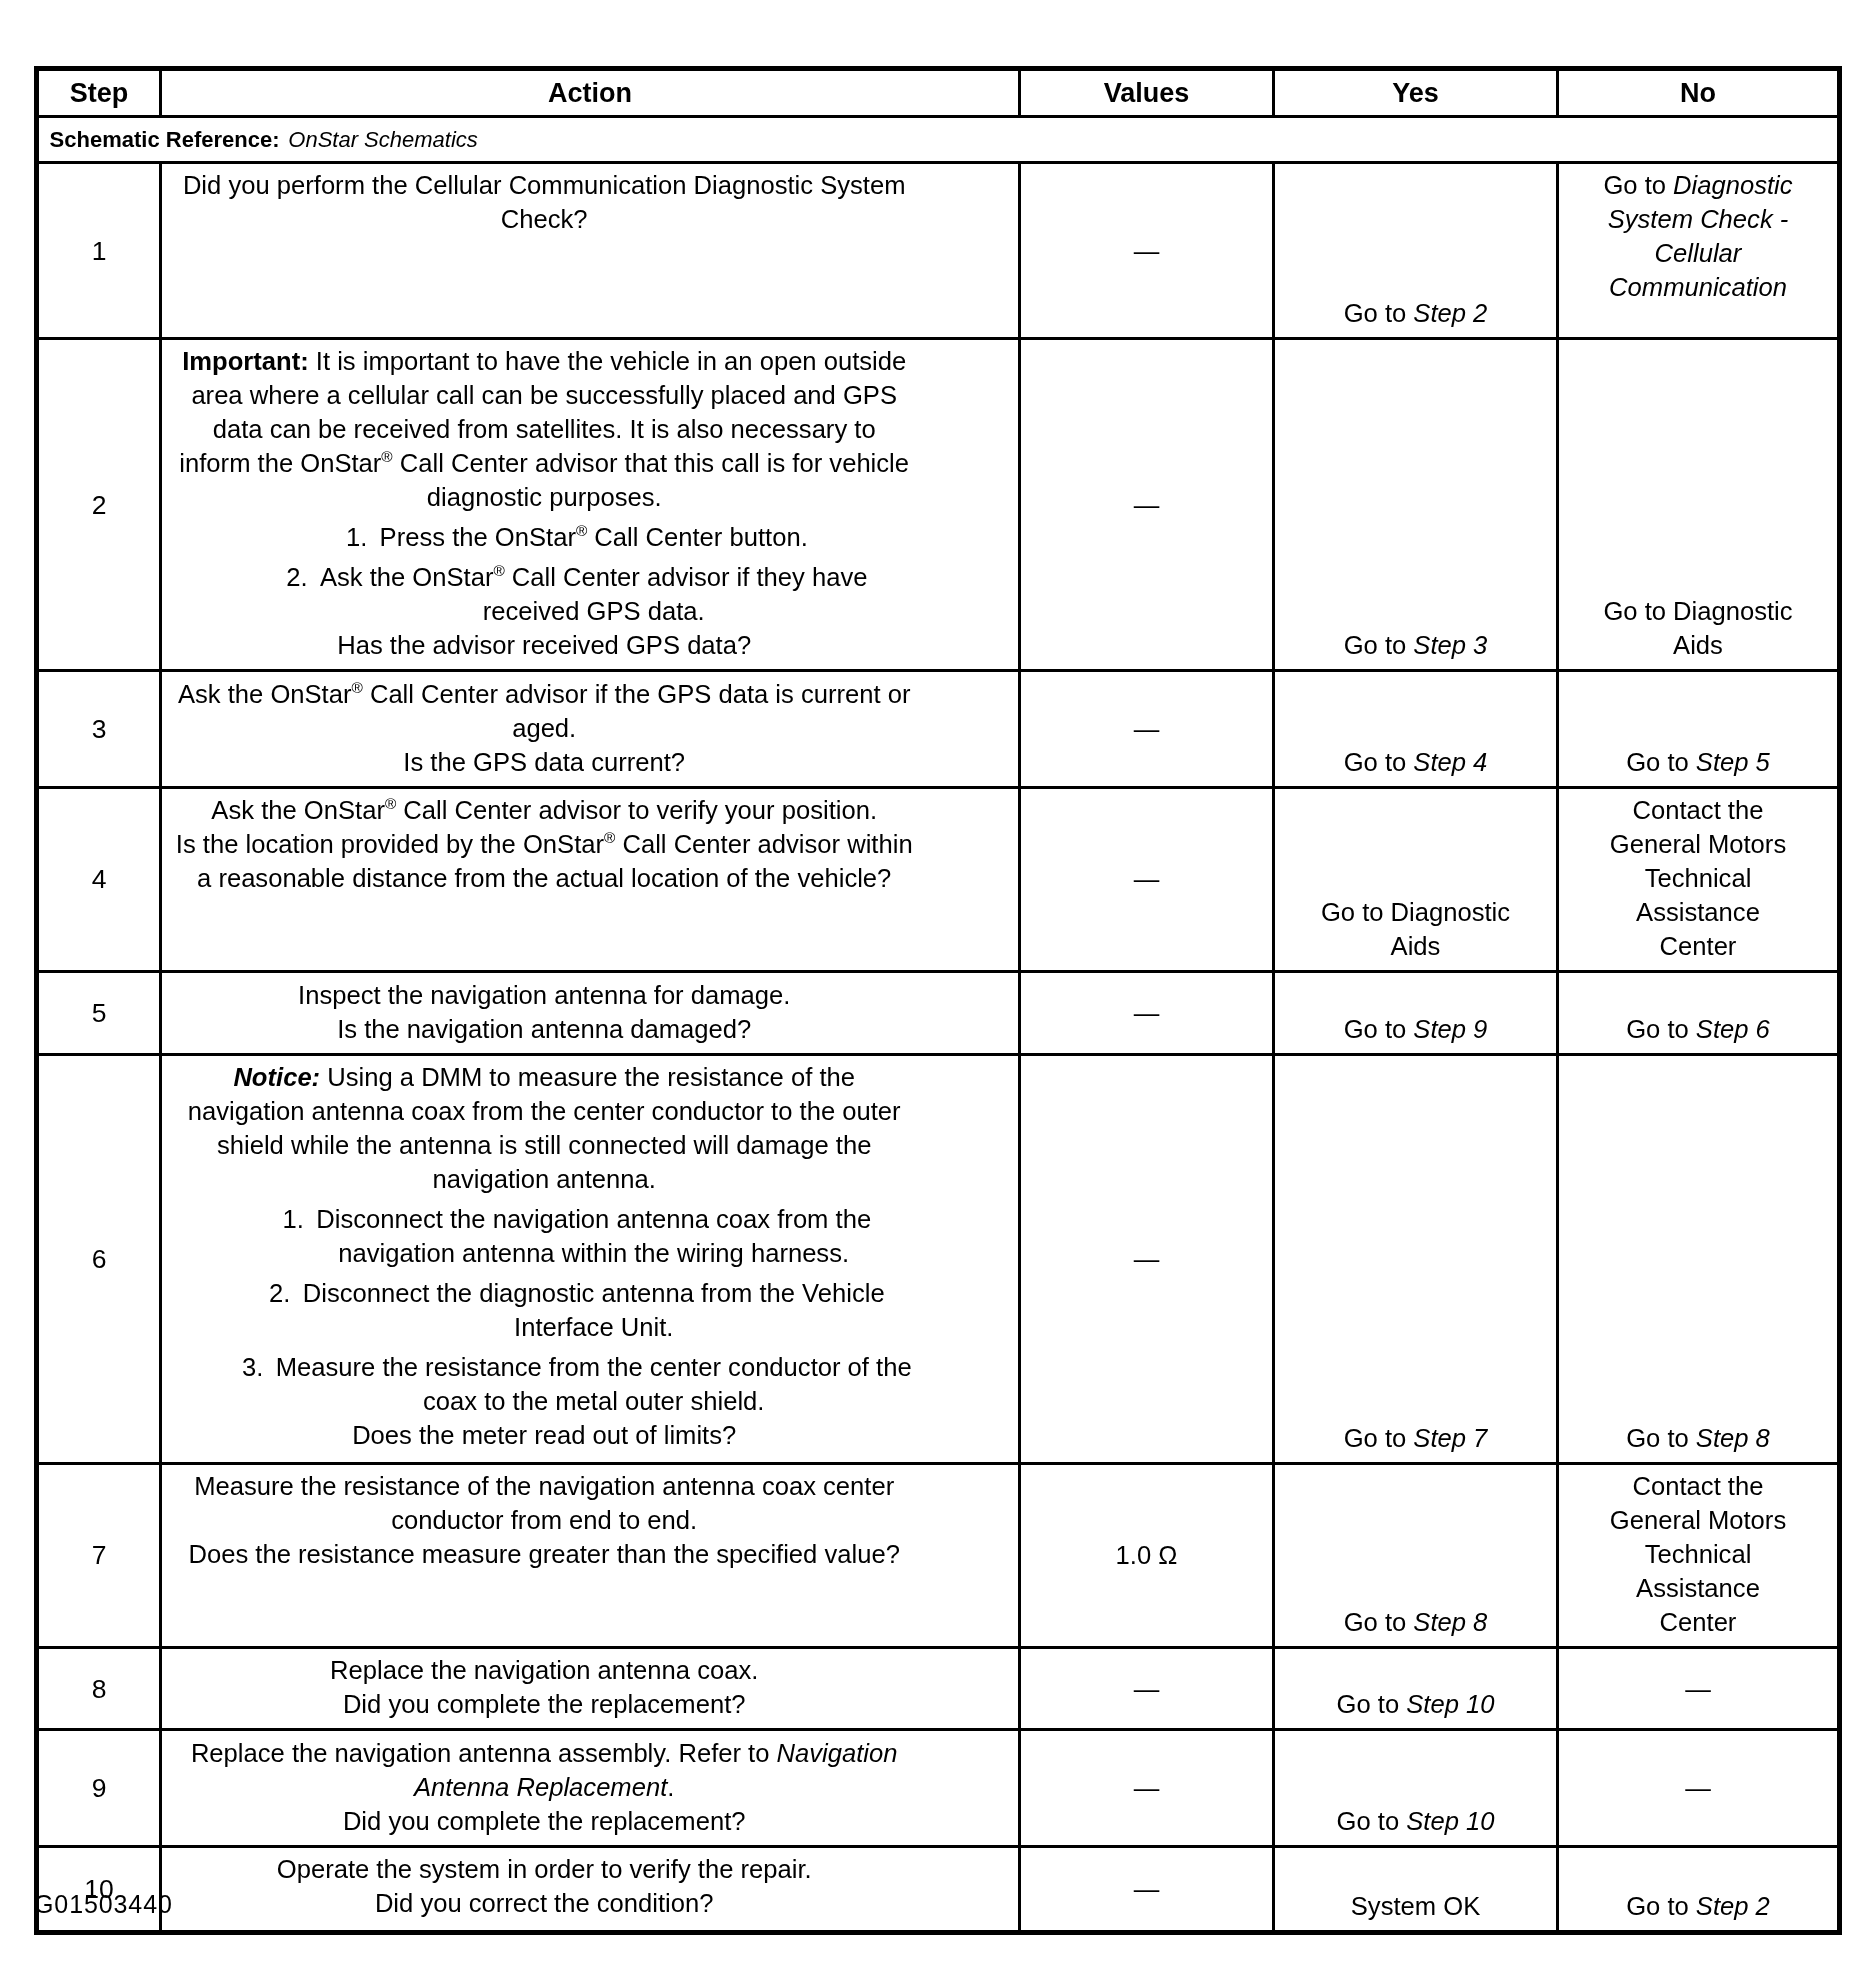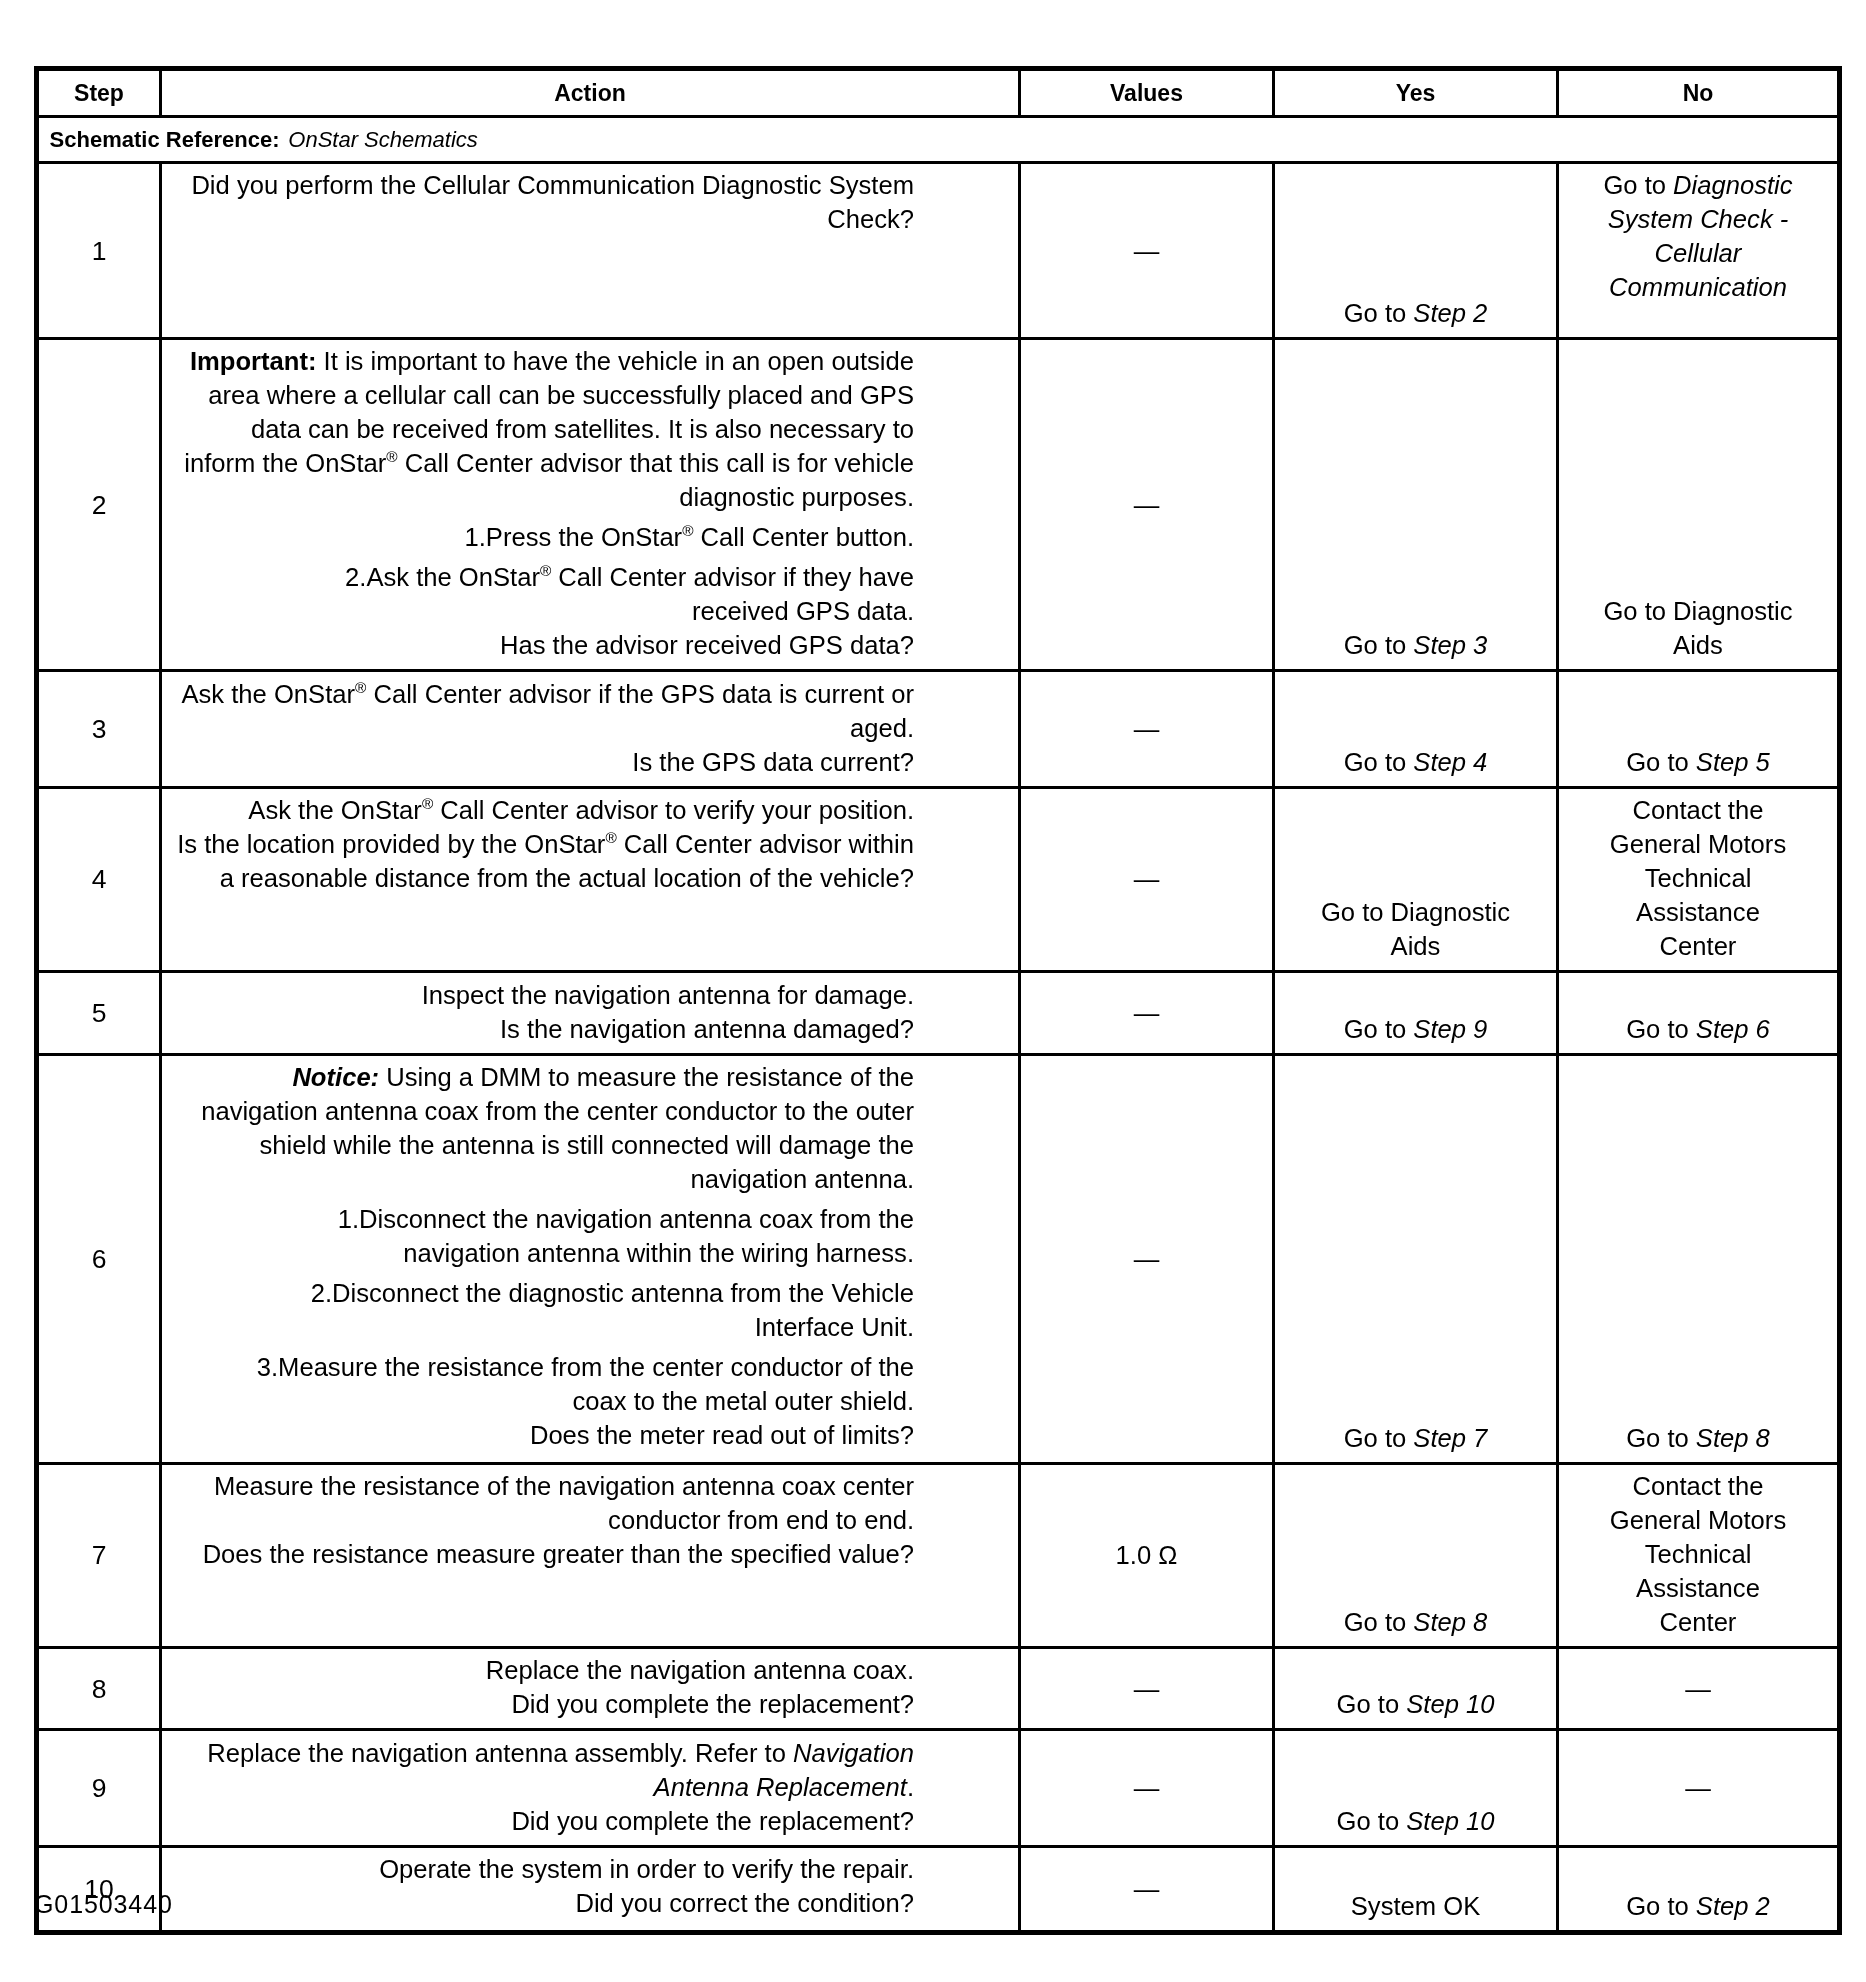--- a/index.html
+++ b/index.html
@@ -10,29 +10,29 @@
   }
   .page{position:relative;width:1867px;height:1982px;background:#fff;overflow:hidden;}
   table.diag{
     position:absolute;left:34px;top:66px;width:1803px;
     border-collapse:collapse;table-layout:fixed;
     border:5.3px solid #000;
   }
   table.diag th, table.diag td{border:3.5px solid #000;overflow:hidden;}
   tr.hdr{height:48px;}
   tr.hdr th{
-    font-size:23px;font-weight:bold;text-align:center;vertical-align:middle;padding:1.8px 0;
+    font-size:27px;font-weight:bold;text-align:center;vertical-align:middle;padding:1.8px 0;
   }
   tr.schem{height:46px;}
   tr.schem td{font-size:22px;vertical-align:middle;padding:3.5px 0 3.5px 10.6px;}
   tr.schem .b{font-weight:bold;}
   tr.schem .i{font-style:italic;padding-left:8.8px;}
   td{font-size:25.6px;line-height:34px;}
   td.step{text-align:center;vertical-align:middle;font-size:26.5px;}
-  td.action{vertical-align:top;padding:4.4px 104px 7px 12.4px;text-align:right;}
+  td.action{vertical-align:top;padding:4.4px 104px 7px 12.4px;text-align:center;}
   td.vals{text-align:center;vertical-align:middle;padding:0 8.8px;}
   td.ans{text-align:center;padding:0 40px 7px 40px;}
   td.yes{padding-left:44px;padding-right:44px;}
   td.va-top{vertical-align:top;padding-top:4.4px;}
   td.va-bottom{vertical-align:bottom;}
   td.va-center{vertical-align:middle;padding-bottom:0;}
   .para{margin:0;}
   .li{padding-left:99px;margin-top:6px;}
   .li .num{display:inline-block;width:46px;margin-left:-46px;}
   .gap{}

